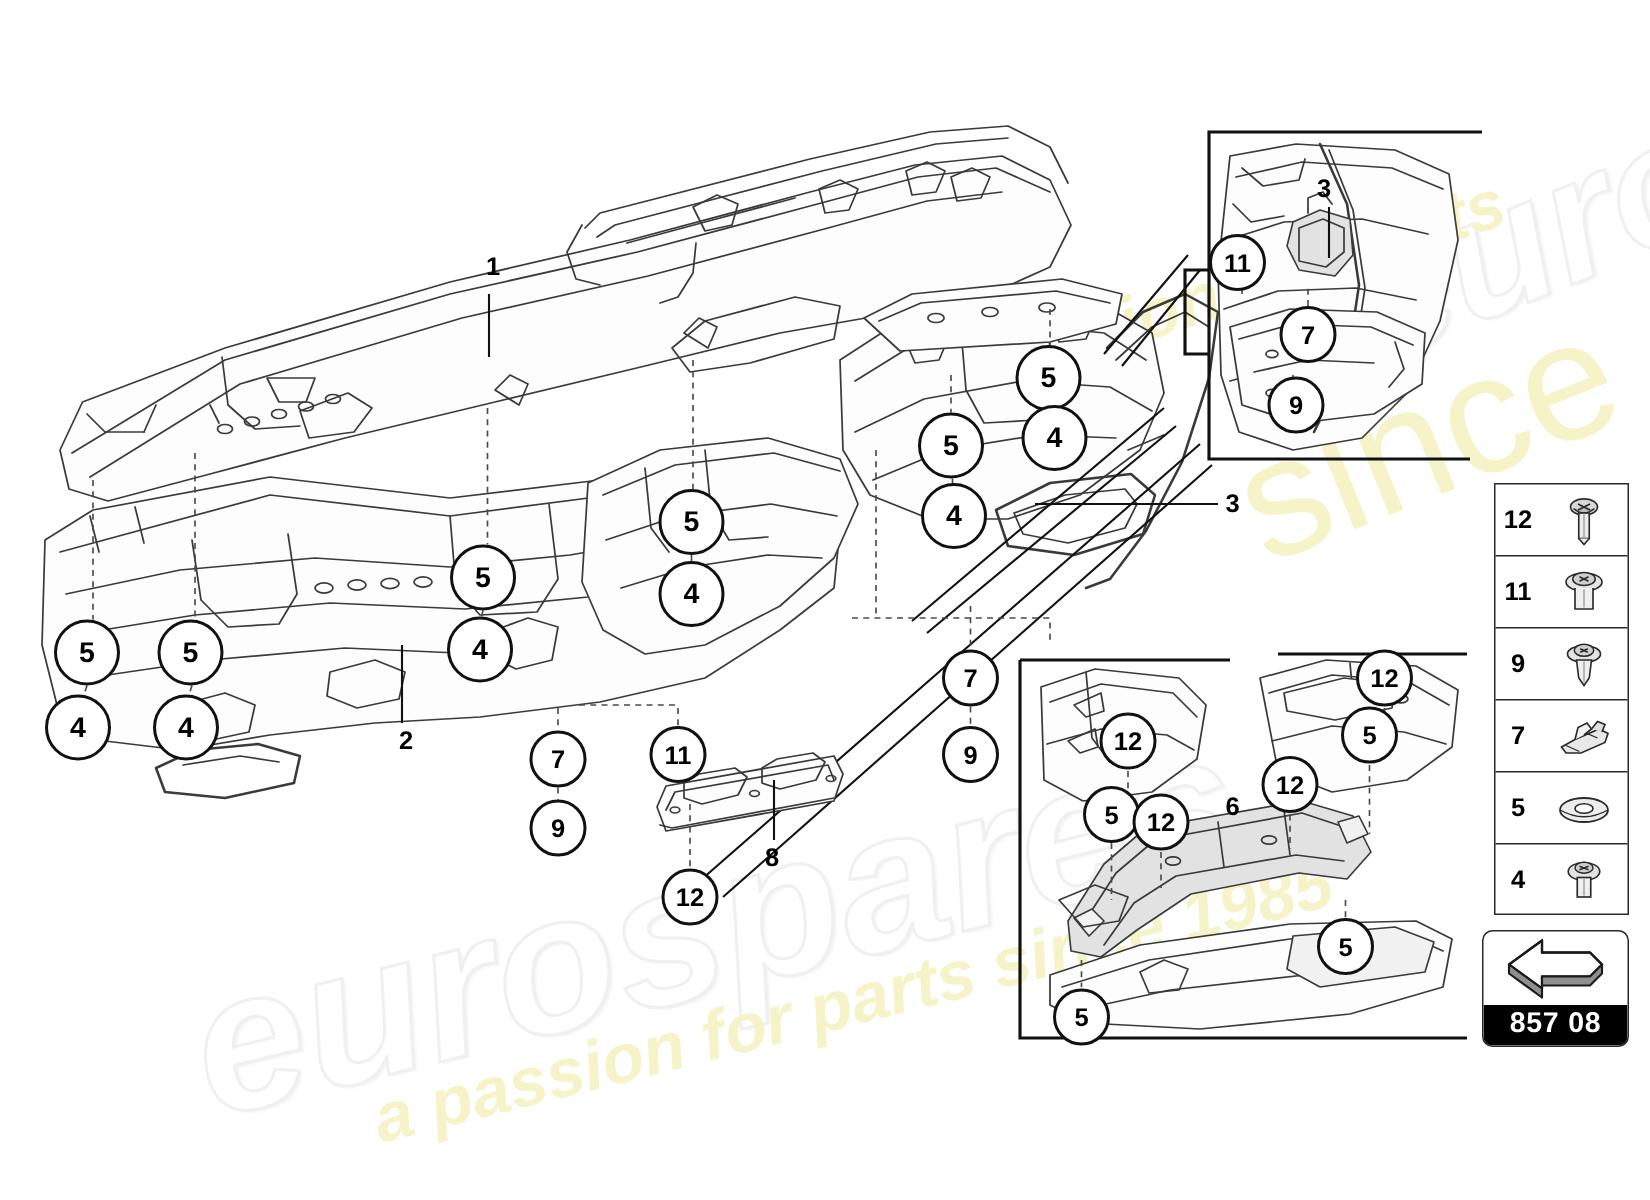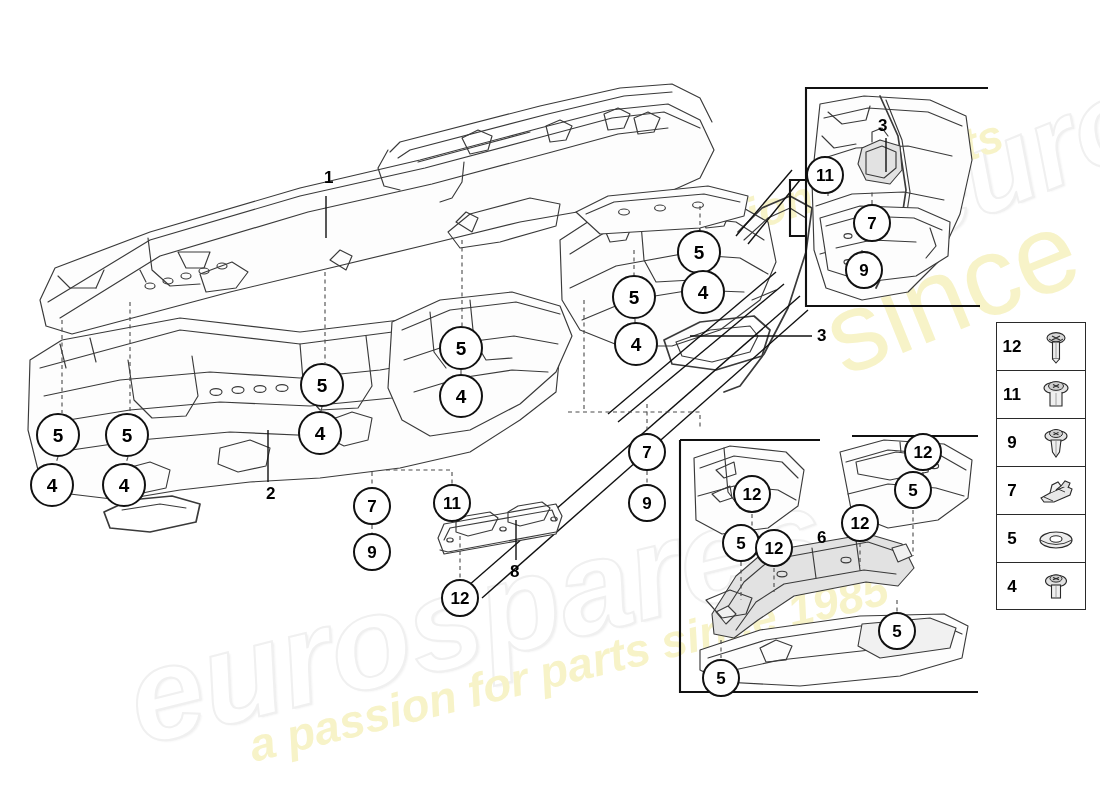--- a/index.html
+++ b/index.html
@@ -444,14 +444,25 @@
           <ellipse cx="20" cy="11.5" rx="6" ry="3.6" fill="#cfcfcf" stroke="#2a2a2a" stroke-width="1"></ellipse>
           <path d="M17,10.5 L23,12.8 M23,10.5 L17,12.8" stroke="#2a2a2a" stroke-width="1.1"></path>
           <rect x="15.5" y="18" width="9" height="13" fill="#efefef" stroke="#2a2a2a" stroke-width="1.1"></rect>
           <line x1="20" y1="19" x2="20" y2="30" stroke="#9a9a9a" stroke-width=".9"></line>
         </svg>
       </div>
     </div>
 
   </div>
 
+  <div id="badge">
+    <div class="arrowbox">
+      <svg width="78" height="46" viewBox="0 0 78 46">
+        <path d="M30,4 L8,20 L30,36 L30,28 L62,28 L70,20 L62,12 L30,12 Z" fill="#ffffff" stroke="#1a1a1a" stroke-width="1.6" stroke-linejoin="round"></path>
+        <path d="M30,36 L30,42 L8,26 L8,20 Z" fill="#8f8f8f" stroke="#1a1a1a" stroke-width="1.4" stroke-linejoin="round"></path>
+        <path d="M30,42 L30,34 L62,34 L70,26 L70,20 L62,28 L30,28 Z" fill="#8f8f8f" stroke="#1a1a1a" stroke-width="1.4" stroke-linejoin="round"></path>
+        <path d="M8,20 L30,4 L30,12 L62,12 L70,20 L62,12" fill="none" stroke="#1a1a1a" stroke-width="1.4"></path>
+      </svg>
+    </div>
+    <div class="code">857 08</div>
+  </div>
 
 </div>
 
 </body></html>

